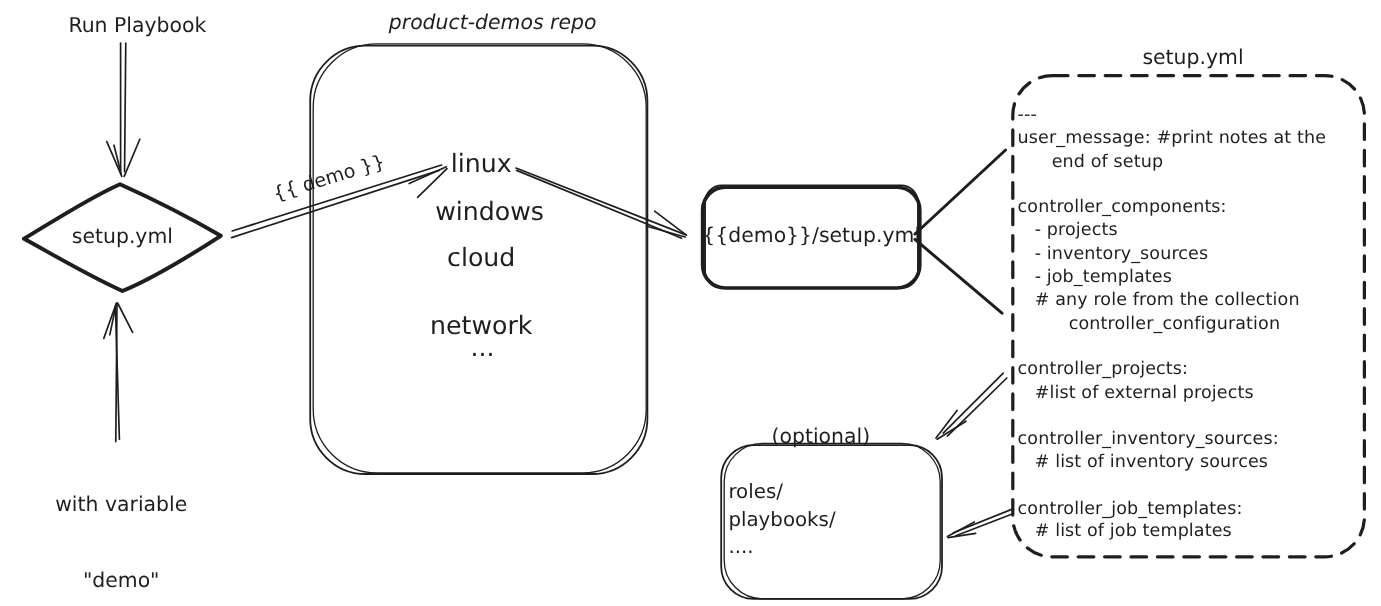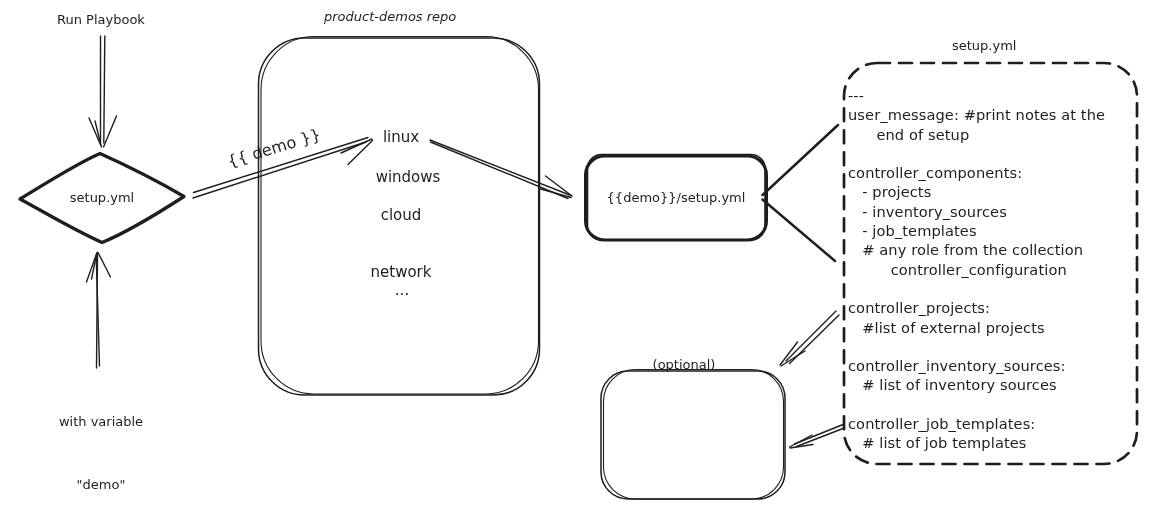--- a/index.html
+++ b/index.html
@@ -8,22 +8,22 @@
     width:1151px;height:505px;
     background:#ffffff;
     font-family:"DejaVu Sans",sans-serif;
     color:#1e1e1e;
     overflow:hidden;
   }
   #shapes{position:absolute;left:0;top:0;width:1151px;height:505px;}
   .t{position:absolute;color:#1e1e1e;white-space:pre;line-height:1.2;}
   .center-xy{transform:translate(-50%,-50%);text-align:center;}
   .center-x{transform:translateX(-50%);text-align:center;}
-  .lbl{font-size:13px;}
-  .repo-item{font-size:15px;}
+  .lbl{font-size:17px;}
+  .repo-item{font-size:21px;}
   .yaml{
     font-size:14.6px;
     line-height:19.3px;
     white-space:pre;
     letter-spacing:0.1px;
   }
   .ext-content{font-size:16.5px;line-height:23px;white-space:pre;}
   .demo-lbl{
     font-size:16px;
     transform:translate(-50%,-50%) rotate(-17deg);
@@ -152,14 +152,17 @@
 controller_inventory_sources:
    # list of inventory sources
 
 controller_job_templates:
    # list of job templates</div>
 
   <div class="t lbl center-x two-line" style="left:684px;top:312px;">
     <div>(optional)</div>
   </div>
 
+  <div class="t ext-content" style="left:607px;top:398px;">roles/
+playbooks/
+....</div>
 
 </div>
 
 </body></html>

